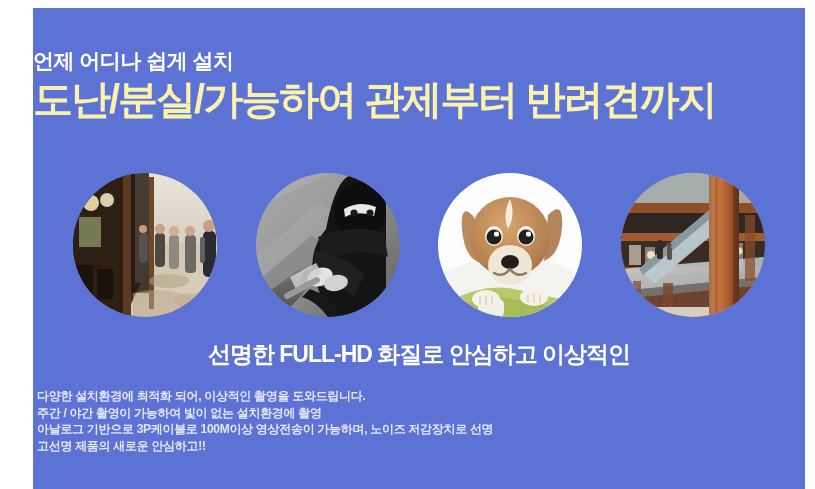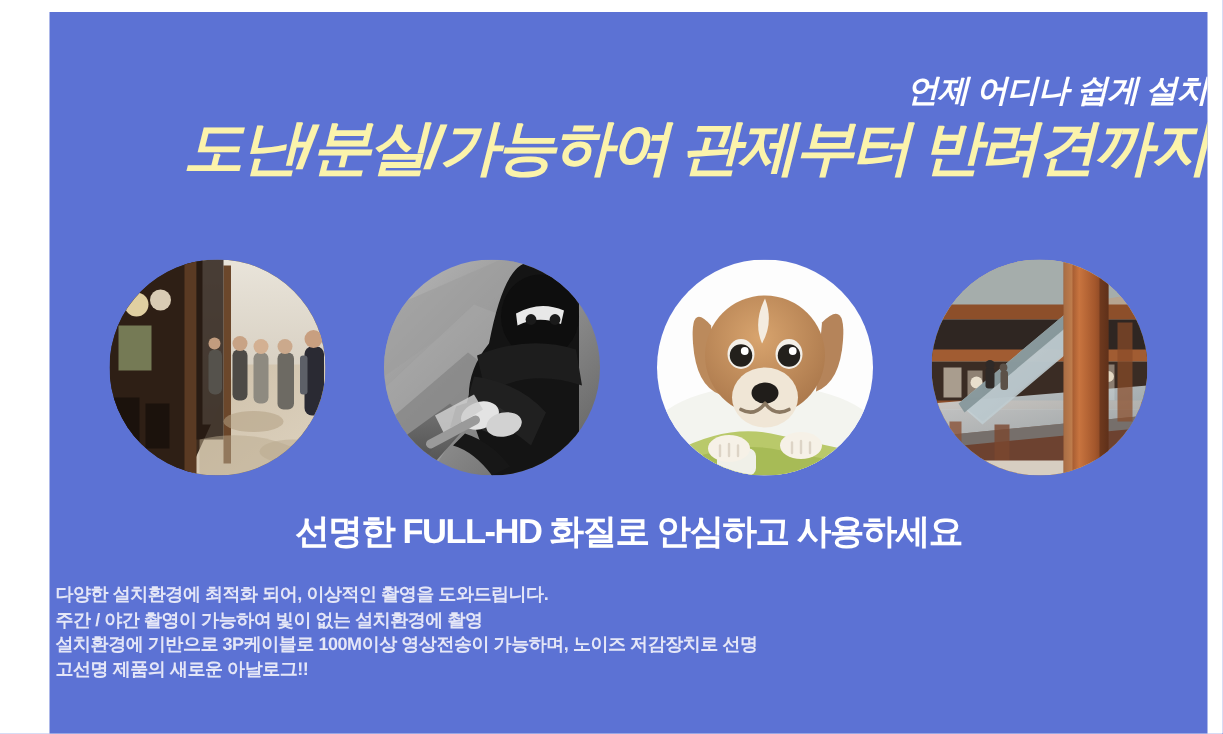--- a/index.html
+++ b/index.html
@@ -25,22 +25,21 @@
     background: #5c72d4;
     overflow: hidden;
   }
 
   
   .headline-block {
     position: absolute;
     left: 0;
     top: 40px;
     width: 100%;
-    text-align: right;
-    font-style: italic;
+    text-align: left;
   }
   .eyebrow {
     color: #ffffff;
     font-size: 21px;
     font-weight: 700;
     letter-spacing: -0.5px;
     line-height: 1.25;
     margin: 0 0 2px 0;
   }
   .headline {
@@ -297,22 +296,22 @@
         </g>
         <rect x="88" y="0" width="30" height="144" fill="url(#pillar)"></rect>
         <rect x="88" y="0" width="6" height="144" fill="#e0a66e" opacity="0.45"></rect>
         <rect x="112" y="0" width="6" height="144" fill="#4e2815" opacity="0.5"></rect>
         <rect x="124" y="42" width="10" height="66" fill="#8a4b28" opacity="0.7"></rect>
       </svg>
     </div>
 
   </div>
 
-  <p class="subhead">선명한 FULL-HD 화질로 안심하고 사용하세요</p>
+  <p class="subhead">선명한 FULL-HD 화질로 안심하고 이상적인</p>
 
   <ul class="fineprint">
     <li>다양한 설치환경에 최적화 되어, 이상적인 촬영을 도와드립니다.</li>
     <li>주간 / 야간 촬영이 가능하여 빛이 없는 설치환경에 촬영</li>
-    <li>설치환경에 기반으로 3P케이블로 100M이상 영상전송이 가능하며, 노이즈 저감장치로 선명</li>
-    <li>고선명 제품의 새로운 아날로그!!</li>
+    <li>아날로그 기반으로 3P케이블로 100M이상 영상전송이 가능하며, 노이즈 저감장치로 선명</li>
+    <li>고선명 제품의 새로운 안심하고!!</li>
   </ul>
 
 </div>
 
 </body></html>

